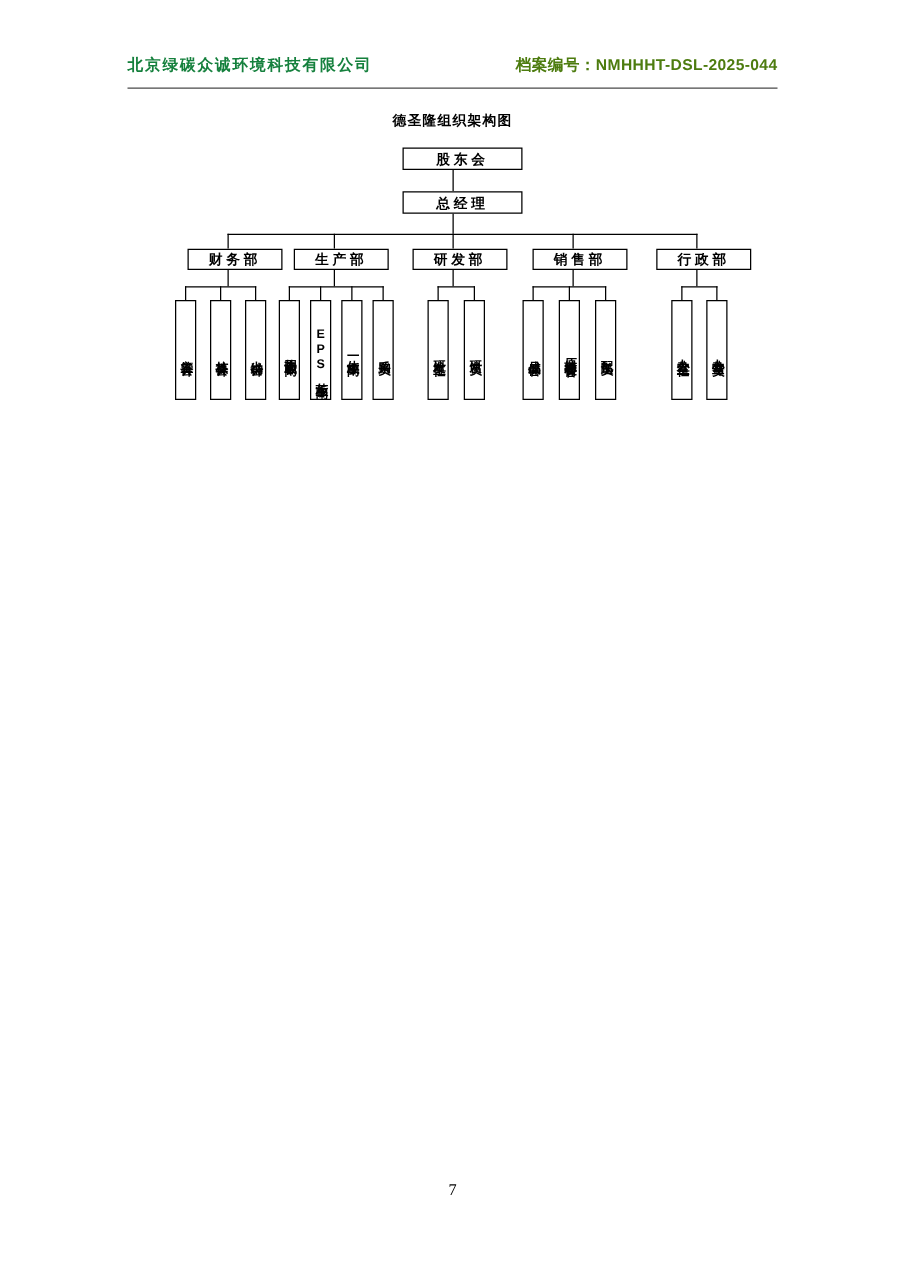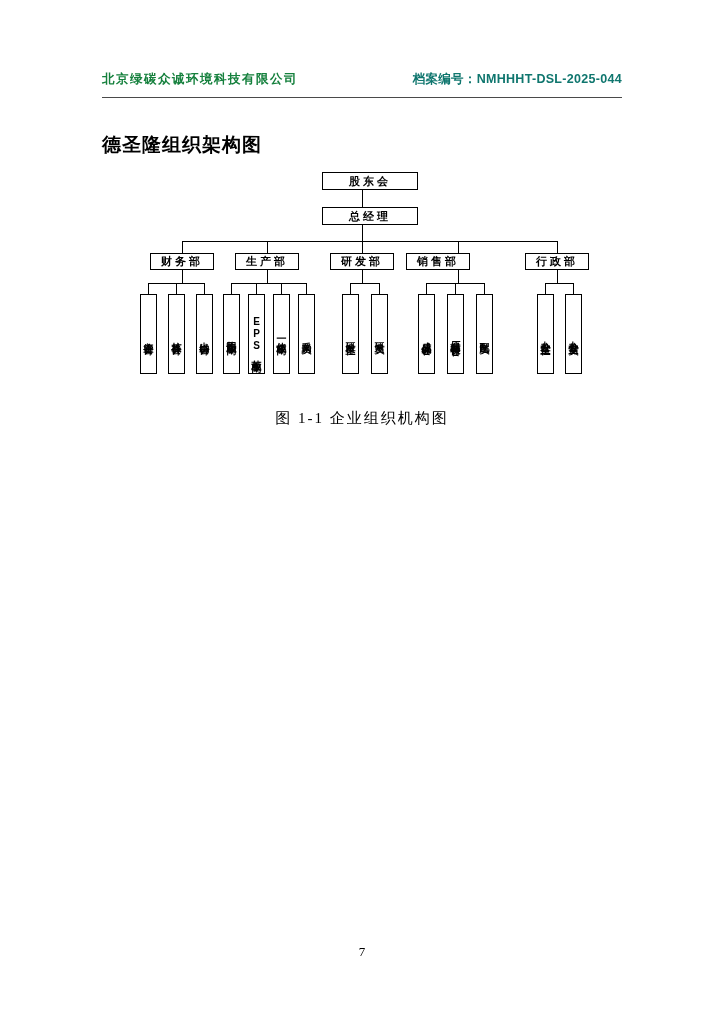--- a/index.html
+++ b/index.html
@@ -5,34 +5,34 @@
   * { margin:0; padding:0; box-sizing:border-box; }
   html,body { background:#ffffff; }
   .page {
     width:724px; height:1024px; position:relative; background:#fff;
     font-family:"Liberation Serif","DejaVu Serif",serif; color:#000;
     padding:44px 102px 0 102px; overflow:hidden;
   }
   .header { display:flex; justify-content:space-between; align-items:baseline;
     font-size:12.5px; font-weight:bold; font-family:"Liberation Sans","DejaVu Sans",sans-serif; }
   .header .company { color:#15803d; letter-spacing:1.5px; }
-  .header .docnum { color:#0f766e; letter-spacing:0.3px;margin-top:27px; }
+  .header .docnum { color:#4d7c0f; letter-spacing:0.3px; }
   .header-rule { border-bottom:1.5px solid #4a4a4a; margin-top:9px; }
   .body-text {
     margin-top:22px; font-size:17px; line-height:2.45; text-align:justify;
     text-decoration:underline; text-underline-offset:7px; letter-spacing:0.5px;
   }
-  .chart-title { text-align:left; font-weight:bold; font-size:19px; margin-top:34px;
+  .chart-title { text-align:center; font-weight:bold; font-size:11px; margin-top:18px;
     font-family:"Liberation Sans","DejaVu Sans",sans-serif; letter-spacing:1px; }
   .orgchart { position:relative; width:520px; height:205px; margin:14px auto 0;
     font-family:"Liberation Sans","DejaVu Sans",sans-serif; }
   .obox { position:absolute; border:1px solid #000; background:#fff;
     display:flex; align-items:center; justify-content:center; font-weight:bold; }
   .obox.lvl1 { height:18px; width:96px; font-size:11px; letter-spacing:3px; }
-  .obox.dept { height:17px; width:64px; font-size:11px; letter-spacing:3px; }
+  .obox.dept { height:17px; width:76px; font-size:11px; letter-spacing:3px; }
   .obox.leaf { width:17px; height:80px; font-size:10px; writing-mode:vertical-rl;
     text-orientation:upright; letter-spacing:1px; line-height:15px; text-align:center;
     display:block; padding-top:3px; }
   .hline,.vline { position:absolute; background:#000; }
   .hline { height:1px; }
   .vline { width:1px; }
   .caption { text-align:center; font-size:15px; margin-top:32px; letter-spacing:2px; }
   .page-number { position:absolute; left:0; right:0; bottom:64px; text-align:center;
     font-size:13px; }
 </style>
@@ -60,21 +60,21 @@
 
     <div class="vline" style="left:80px;top:69px;height:12px;"></div>
     <div class="vline" style="left:165px;top:69px;height:12px;"></div>
     <div class="vline" style="left:260px;top:69px;height:12px;"></div>
     <div class="vline" style="left:356px;top:69px;height:12px;"></div>
     <div class="vline" style="left:455px;top:69px;height:12px;"></div>
 
     <div class="obox dept" style="left:48px;top:81px;">财务部</div>
     <div class="obox dept" style="left:133px;top:81px;text-align:right;">生产部</div>
     <div class="obox dept" style="left:228px;top:81px;">研发部</div>
-    <div class="obox dept" style="left:304px;top:81px;">销售部</div>
+    <div class="obox dept" style="left:324px;top:81px;">销售部</div>
     <div class="obox dept" style="left:423px;top:81px;">行政部</div>
 
     <div class="vline" style="left:80px;top:98px;height:13px;"></div>
     <div class="vline" style="left:165px;top:98px;height:13px;"></div>
     <div class="vline" style="left:260px;top:98px;height:13px;"></div>
     <div class="vline" style="left:356px;top:98px;height:13px;"></div>
     <div class="vline" style="left:455px;top:98px;height:13px;"></div>
 
     <div class="hline" style="left:46px;top:111px;width:57px;"></div>
     <div class="hline" style="left:129px;top:111px;width:76px;"></div>
@@ -110,17 +110,16 @@
     <div class="obox leaf" style="left:269px;top:122px;">研发员</div>
 
     <div class="obox leaf" style="left:316px;top:122px;">成品保管</div>
     <div class="obox leaf" style="left:345px;top:122px;">原辅材料保管</div>
     <div class="obox leaf" style="left:374px;top:122px;">配送员</div>
 
     <div class="obox leaf" style="left:435px;top:122px;">办公室主任</div>
     <div class="obox leaf" style="left:463px;top:122px;">办公室专员</div>
   </div>
 
-  <div class="caption">图 1-1 企业组织机构图</div>
 
   <div class="page-number">7</div>
 
 </div>
 
 </body></html>

